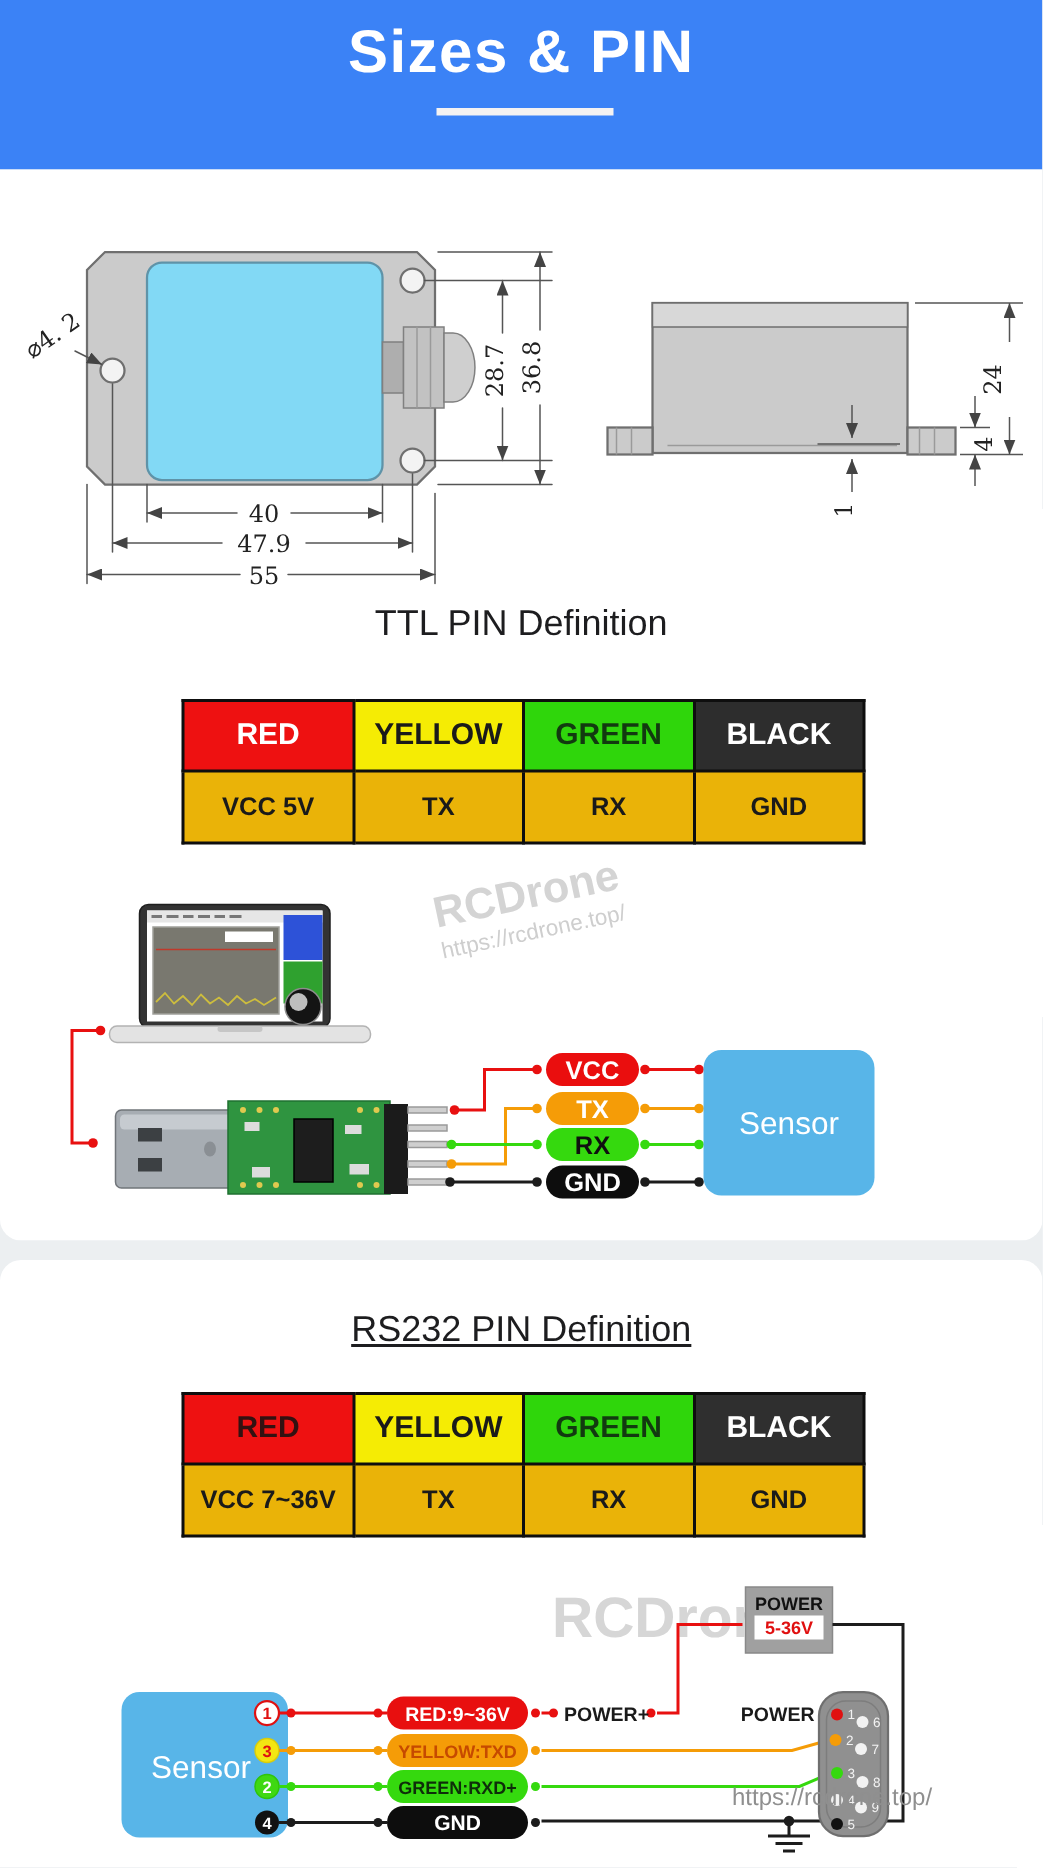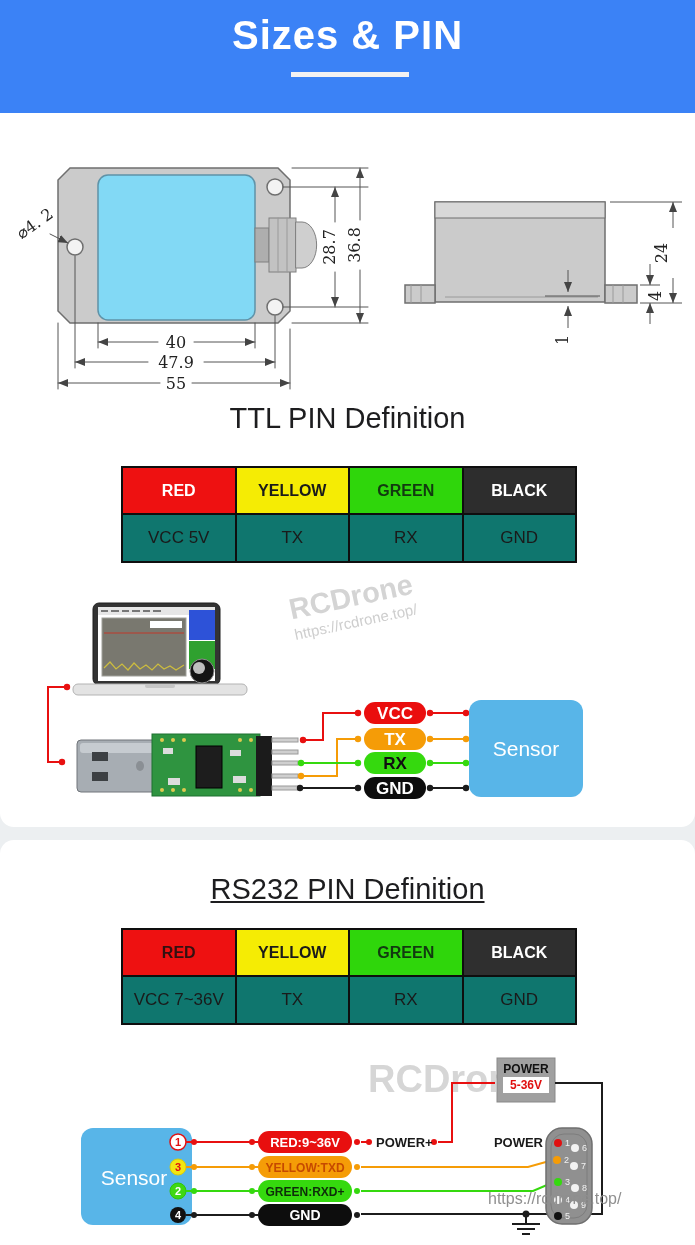--- a/index.html
+++ b/index.html
@@ -8,26 +8,26 @@
   .abs{position:absolute;}
   
   #hdr{left:0;top:0;width:695px;height:113px;background:#3b82f6;}
   #hdr .title{width:100%;top:13px;text-align:center;color:#fff;font-size:40px;font-weight:600;letter-spacing:1px;}
   #hdr .underline{left:291px;top:72px;width:118px;height:5px;background:#f4f2f2;}
   
   .card{left:0;width:695px;background:#ffffff;}
   #card1{top:113px;height:714px;border-radius:0 0 14px 14px;}
   #card2{top:840px;height:405px;border-radius:14px 14px 0 0;}
   
-  .sec-title{width:695px;text-align:center;color:#1d1d1f;font-size:29px;font-weight:500;}
+  .sec-title{width:695px;text-align:center;color:#1d1d1f;font-size:24px;font-weight:500;}
   
   .pintable{width:456px;border:2px solid #0e0e0e;border-collapse:collapse;table-layout:fixed;}
-  .pintable td{border:2px solid #0e0e0e;text-align:center;height:43px;font-size:16px;}
+  .pintable td{border:2px solid #0e0e0e;text-align:center;height:43px;font-size:20px;}
   .pintable .hrow td{font-weight:600;}
-  .pintable .vrow td{background:#0f766e;color:#1a1a1a;font-size:17px;height:44px;font-weight:400;}
+  .pintable .vrow td{background:#eab308;color:#1a1a1a;font-size:17px;height:44px;font-weight:700;}
   
   .wm{color:#d4d4d4;line-height:1.15;pointer-events:none;}
   .wm .big{font-size:29px;font-weight:600;}
   .wm .url{font-size:15px;color:#cecece;font-weight:400;}
   #wm-ttl{left:286px;top:594px;transform:rotate(-12deg);transform-origin:left top;}
   #wm-rs{left:368px;top:1058px;font-size:38px;font-weight:600;color:#d6d6d6;}
   #wm-url2{left:488px;top:1190px;font-size:16px;color:#8f8f8f;z-index:6;}
   svg{position:absolute;left:0;top:0;z-index:4;pointer-events:none;}
   .divband{left:0;top:827px;width:695px;height:13px;background:#eceff1;z-index:2;}
   text{font-family:"Liberation Sans",sans-serif;}

